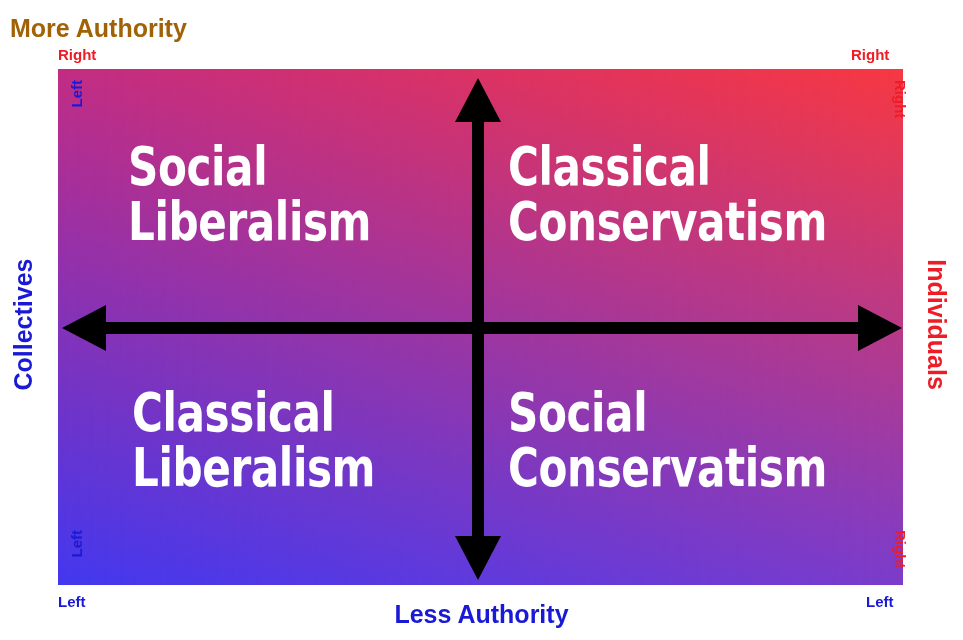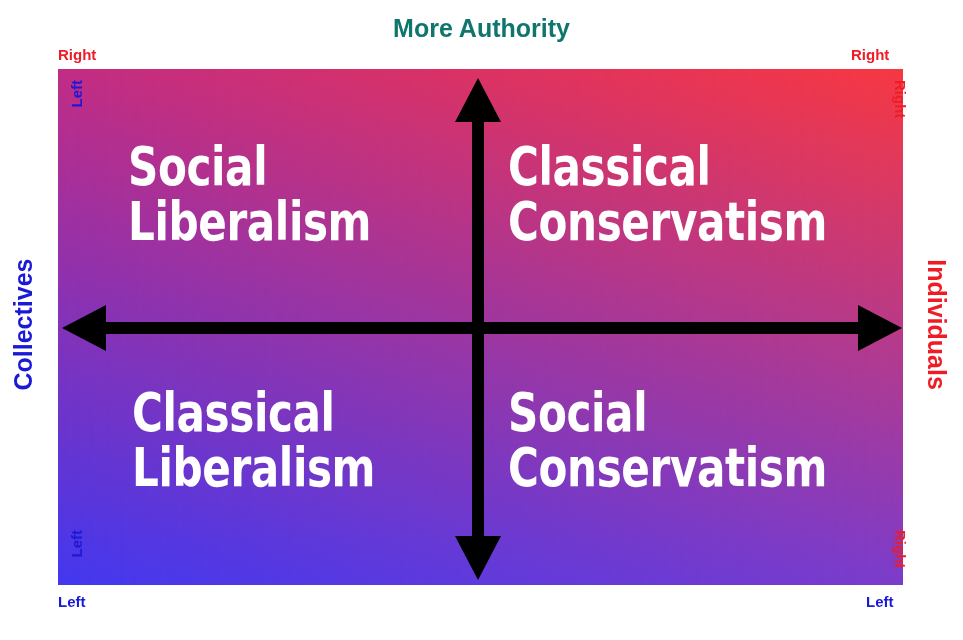--- a/index.html
+++ b/index.html
@@ -74,23 +74,23 @@
 
   
   .axis-title {
     position: absolute;
     font-family: "Liberation Sans", sans-serif;
     font-weight: bold;
     font-size: 25px;
     white-space: nowrap;
   }
   .title-top {
-    left: 0; right: 0; top: 14px;
-    text-align: center;
-    color: #0f766e;
+    left: 10px; right: 0; top: 14px;
+    text-align: left;
+    color: #a16207;
   }
   .title-bottom {
     left: 0; right: 0; top: 600px;
     text-align: center;
     color: #1a1ad6;
   }
   .title-left {
     left: -62px; top: 310px;
     width: 170px;
     text-align: center;
@@ -161,20 +161,21 @@
 Conservatism</div>
 
   <div class="quadrant-label q-bottom-left">Classical
 Liberalism</div>
 
   <div class="quadrant-label q-bottom-right">Social
 Conservatism</div>
 
   <div class="axis-title title-top">More Authority</div>
 
+  <div class="axis-title title-bottom">Less Authority</div>
 
   <div class="axis-title title-left">Collectives</div>
 
   <div class="axis-title title-right">Individuals</div>
 
   <div class="corner-label c-red tl-top">Right</div>
 
   <div class="corner-label c-blue tl-side">Left</div>
 
   <div class="corner-label c-red tr-top">Right</div>

